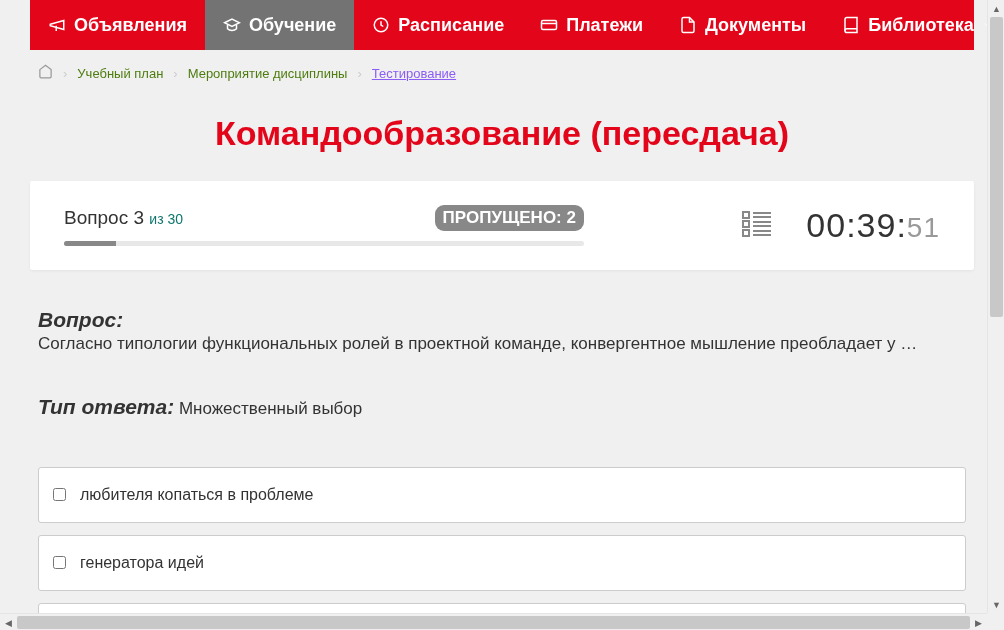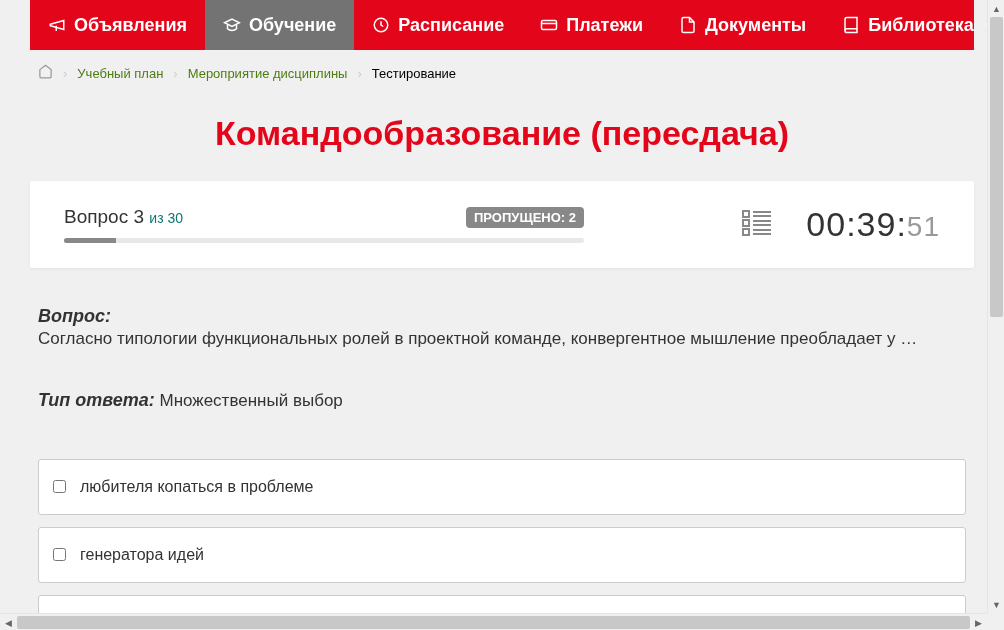--- a/index.html
+++ b/index.html
@@ -8,40 +8,40 @@
     .content-wrap { width: 100%; padding: 0 30px; }
     
     .topnav { background: #e3051a; height: 50px; display: flex; align-items: stretch; justify-content: space-between; }
     .nav-item { display: flex; align-items: center; padding: 0 18px; color: #fff; font-size: 18px; font-weight: 600; cursor: pointer; gap: 8px; white-space: nowrap; }
     .nav-item.active { background: #737373; }
     .nav-icon { display: inline-flex; }
     
     .breadcrumb { display: flex; align-items: center; gap: 10px; padding: 14px 8px; font-size: 13px; color: #999; }
     .bc-sep { color: #ccc; }
     .bc-link { color: #4d7c0f; cursor: pointer; }
-    .bc-current { color: #000000; }
+    .bc-current { color: #8b5cf6; text-decoration: underline; }
     
     .page-title { text-align: center; color: #e3051a; font-size: 34px; font-weight: 600; padding: 18px 0 28px; }
     
     .status-card { background: #fff; border-radius: 2px; box-shadow: 0 1px 3px rgba(0,0,0,0.06); padding: 24px 34px; display: flex; align-items: center; }
     .q-block { flex: 1; }
     .q-num-row { font-size: 19px; font-weight: 500; color: #333; }
     .q-total { font-size: 14px; color: #0f766e; font-weight: 400; }
     .progress-bar { margin-top: 10px; height: 5px; width: 100%; max-width: 520px; background: #e8e8e8; border-radius: 3px; overflow: hidden; position: relative; }
     .progress-fill { position: absolute; left: 0; top: 0; height: 100%; width: 10%; background: #888; }
-    .skipped-badge { background: #888; color: #fff; font-size: 13px; font-weight: 600; padding: 3px 8px; border-radius: 4px; margin-left: 14px; white-space: nowrap; }
+    .skipped-badge { background: #888; color: #fff; font-size: 17px; font-weight: 600; padding: 3px 8px; border-radius: 9px; margin-left: 14px; white-space: nowrap; }
     .q-row-top { display: flex; align-items: center; justify-content: space-between; max-width: 520px; }
     
     .list-icon { margin: 0 34px 0 60px; cursor: pointer; }
     
     .timer { font-size: 34px; color: #333; font-weight: 400; letter-spacing: 1px; }
     .timer-sec { color: #999; font-size: 28px; }
     
     .question-section { padding: 38px 8px 0; }
-    .q-label { font-size: 18px; font-style: italic; font-weight: 700; color: #333; }
+    .q-label { font-size: 21px; font-style: italic; font-weight: 700; color: #333; }
     .q-text { font-size: 17px; color: #333; line-height: 1.45; }
     .ans-type-row { margin-top: 38px; font-size: 17px; color: #333; }
     
     .options { margin-top: 48px; }
     .option-row { background: #fff; border: 1px solid #ccc; border-radius: 3px; padding: 18px 14px; margin-bottom: 12px; display: flex; align-items: center; gap: 14px; cursor: pointer; font-size: 16px; color: #333; }
     .option-row input { width: 13px; height: 13px; cursor: pointer; }
     
     .vscroll-track { position: absolute; right: 0; top: 0; width: 17px; height: 613px; background: #f0f0f0; border-left: 1px solid #e5e5e5; }
     .vscroll-up, .vscroll-down { width: 17px; height: 17px; display: flex; align-items: center; justify-content: center; color: #666; font-size: 9px; }
     .vscroll-down { position: absolute; bottom: 0; }

